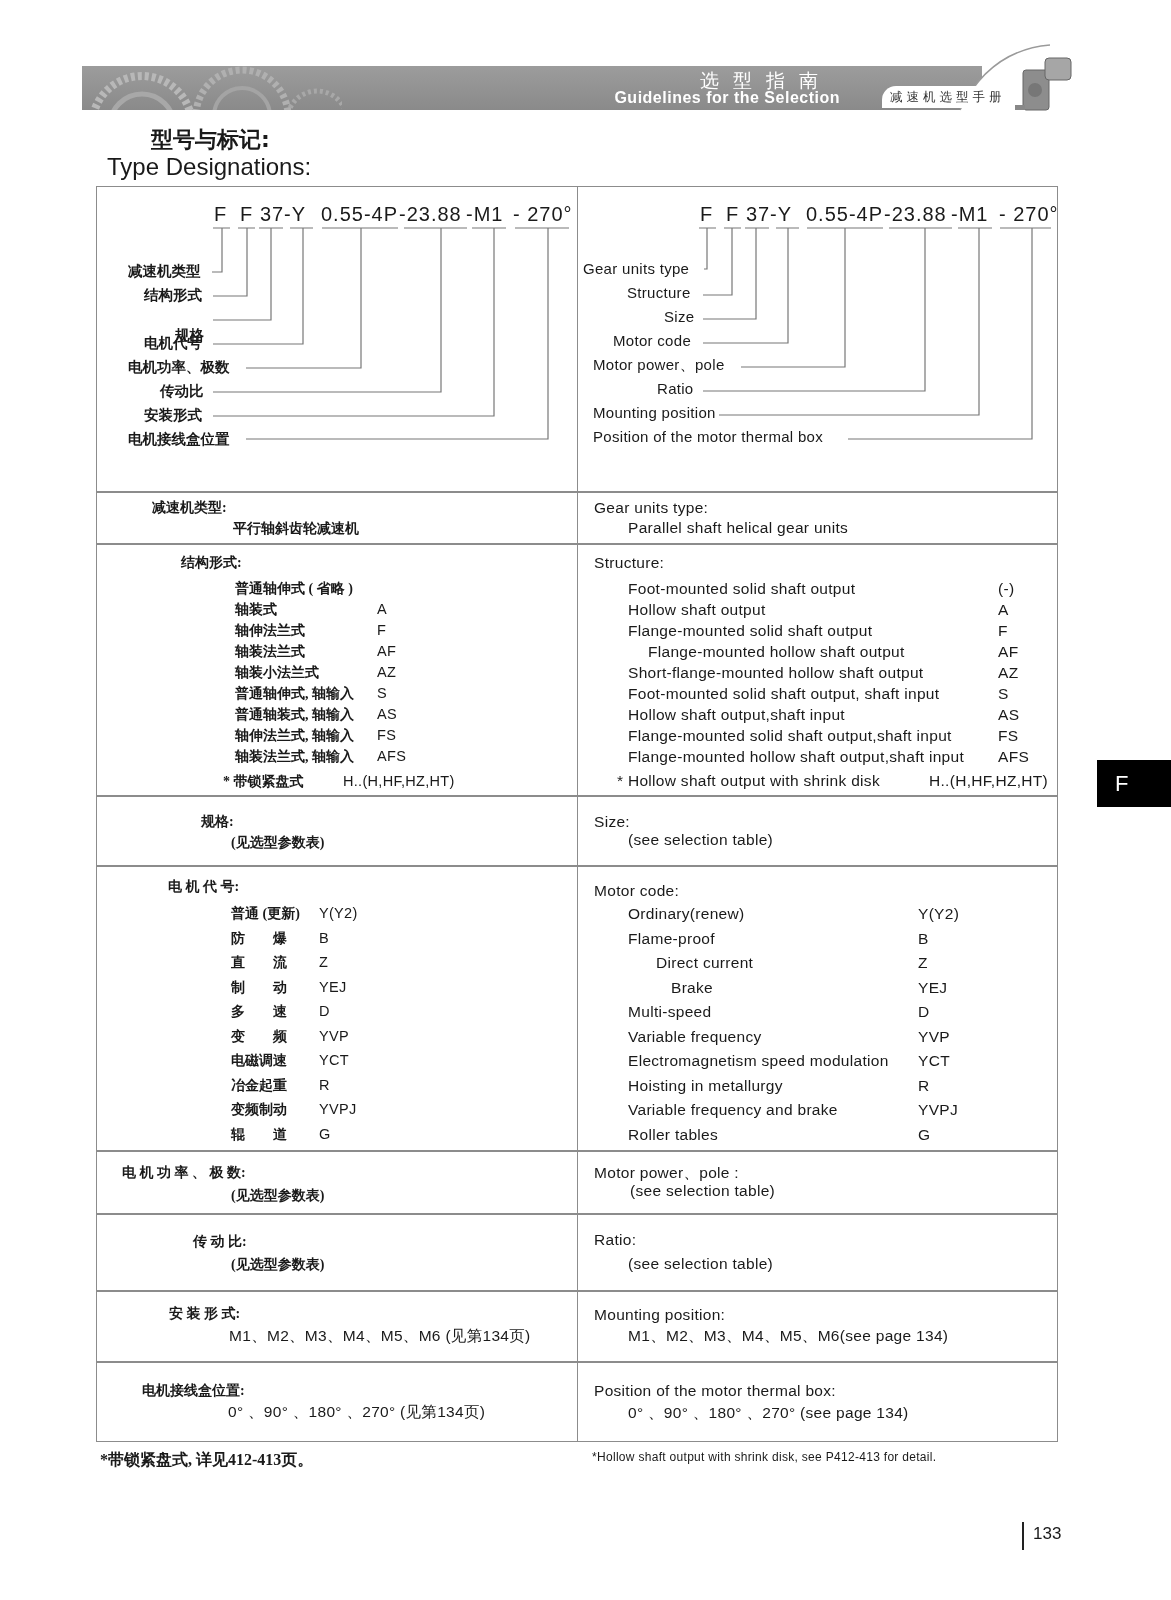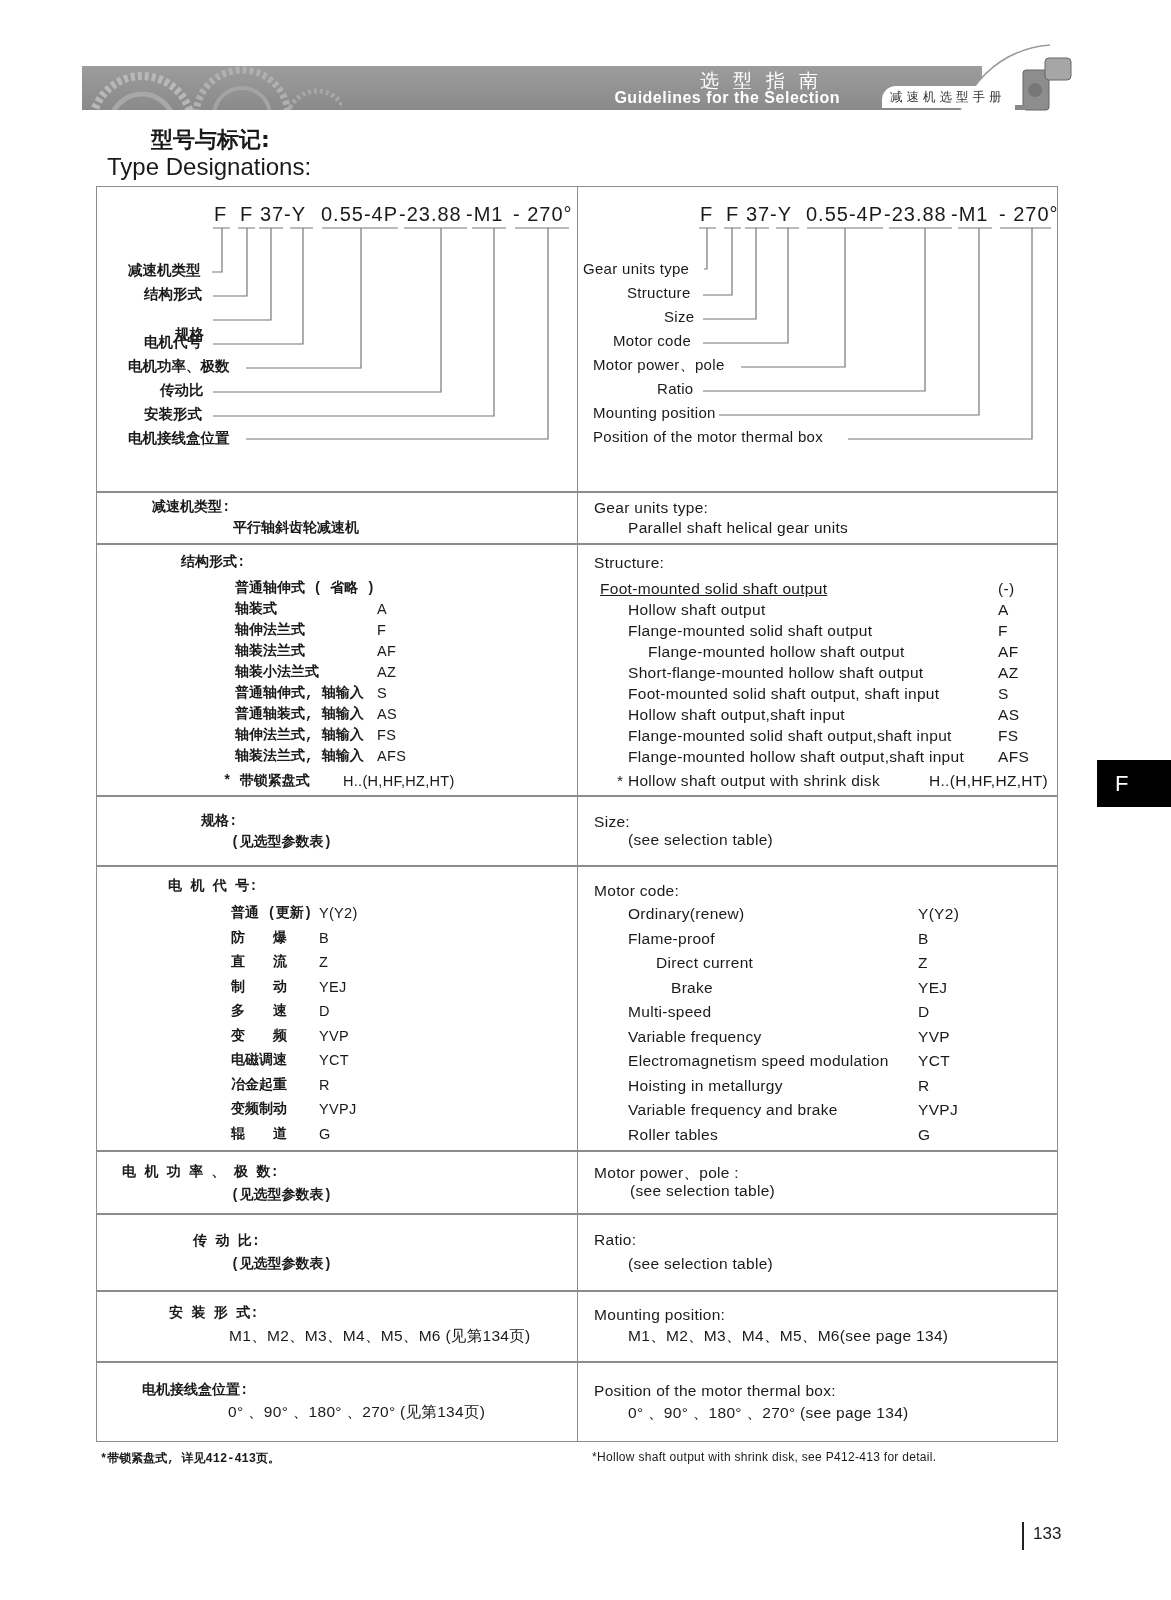--- a/index.html
+++ b/index.html
@@ -24,33 +24,33 @@
               font-family: "DejaVu Sans", sans-serif; }
   .title-en { position: absolute; left: 107px; top: 153px; font-size: 24px; }
 
   
   .table { position: absolute; left: 96px; top: 186px; width: 962px; height: 1256px;
            border: 1.5px solid #8c8c8c; box-sizing: border-box; }
   .vdiv { position: absolute; left: 577px; top: 186px; width: 1px; height: 1256px; background: #8c8c8c; }
   .hdiv { position: absolute; left: 96px; width: 962px; height: 1.5px; background: #8c8c8c; }
 
   .cell { position: absolute; font-size: 15px; line-height: 21px; }
-  .cn { font-family: Liberation Mono, monospace; font-weight: bold; font-size: 14px; }
+  .cn { font-family: Liberation Serif, serif; font-weight: bold; font-size: 14px; }
   .en { font-family: "Liberation Sans", sans-serif; font-size: 15.5px; letter-spacing: 0.3px; }
 
   
   .code { position: absolute; font-size: 20px; letter-spacing: 1px; font-family: "Liberation Sans", sans-serif; }
   .diag-svg { position: absolute; left: 0; top: 0; width: 1171px; height: 1600px; pointer-events: none; }
   .lbl { position: absolute; font-size: 15px; line-height: 20px; white-space: nowrap; }
   .lbl.cn { font-size: 14.5px; }
 
   .side-tab { position: absolute; left: 1097px; top: 760px; width: 74px; height: 47px; background: #000;
               color: #fff; font-size: 22px; line-height: 47px; padding-left: 18px; box-sizing: border-box; }
   .footnote { position: absolute; top: 1450px; font-size: 12px; }
-  .footnote.cn { font-size: 12px; }
+  .footnote.cn { font-size: 16px; }
   .page-bar { position: absolute; left: 1022px; top: 1522px; width: 2px; height: 28px; background: #222; }
   .page-num { position: absolute; left: 1033px; top: 1524px; font-size: 17px; }
 </style>
 </head>
 <body>
 
 <div class="banner">
   <svg class="banner-gears" viewBox="0 0 260 44">
     <circle cx="60" cy="60" r="50" fill="none" stroke="#b8b8b8" stroke-width="8" stroke-dasharray="4 3"></circle>
     <circle cx="60" cy="60" r="32" fill="none" stroke="#a8a8a8" stroke-width="5"></circle>
@@ -175,21 +175,21 @@
     <div class="cell cn" style="left: 235px; top: 683px;">普通轴伸式, 轴输入</div>
     <div class="cell en" style="left: 377px; top: 683px; font-size: 14.5px;">S</div>
     <div class="cell cn" style="left: 235px; top: 704px;">普通轴装式, 轴输入</div>
     <div class="cell en" style="left: 377px; top: 704px; font-size: 14.5px;">AS</div>
     <div class="cell cn" style="left: 235px; top: 725px;">轴伸法兰式, 轴输入</div>
     <div class="cell en" style="left: 377px; top: 725px; font-size: 14.5px;">FS</div>
     <div class="cell cn" style="left: 235px; top: 746px;">轴装法兰式, 轴输入</div>
     <div class="cell en" style="left: 377px; top: 746px; font-size: 14.5px;">AFS</div>
   </div>
 <div id="structure-en">
-    <div class="cell en" style="left: 600px; top: 578px; text-decoration: underline;">Foot-mounted solid shaft output</div>
+    <div class="cell en" style="left: 628px; top: 578px;">Foot-mounted solid shaft output</div>
     <div class="cell en" style="left: 998px; top: 578px;">(-)</div>
     <div class="cell en" style="left: 628px; top: 599px;">Hollow shaft output</div>
     <div class="cell en" style="left: 998px; top: 599px;">A</div>
     <div class="cell en" style="left: 628px; top: 620px;">Flange-mounted solid shaft output</div>
     <div class="cell en" style="left: 998px; top: 620px;">F</div>
     <div class="cell en" style="left: 628px; top: 641px; margin-left: 20px;">Flange-mounted hollow shaft output</div>
     <div class="cell en" style="left: 998px; top: 641px;">AF</div>
     <div class="cell en" style="left: 628px; top: 662px;">Short-flange-mounted hollow shaft output</div>
     <div class="cell en" style="left: 998px; top: 662px;">AZ</div>
     <div class="cell en" style="left: 628px; top: 683px;">Foot-mounted solid shaft output, shaft input</div>

